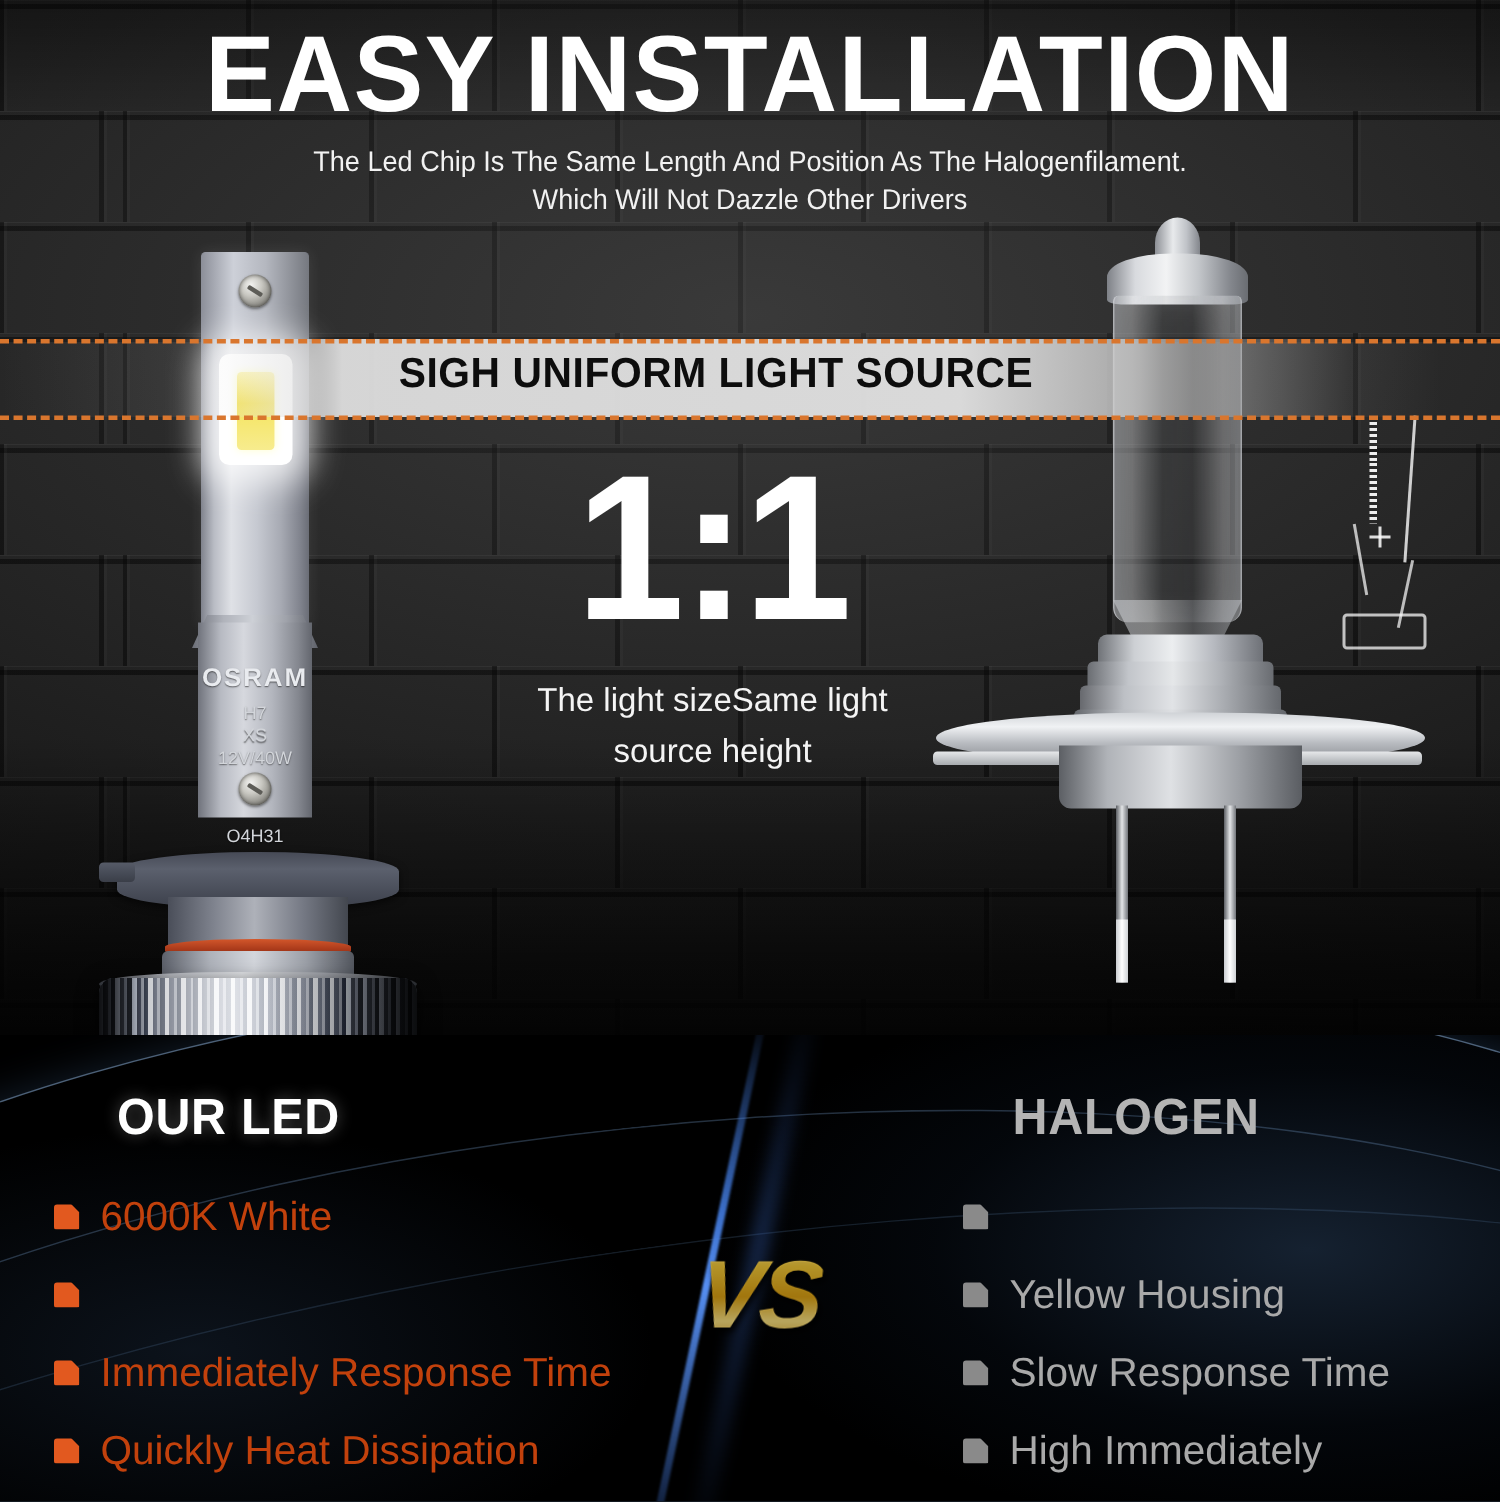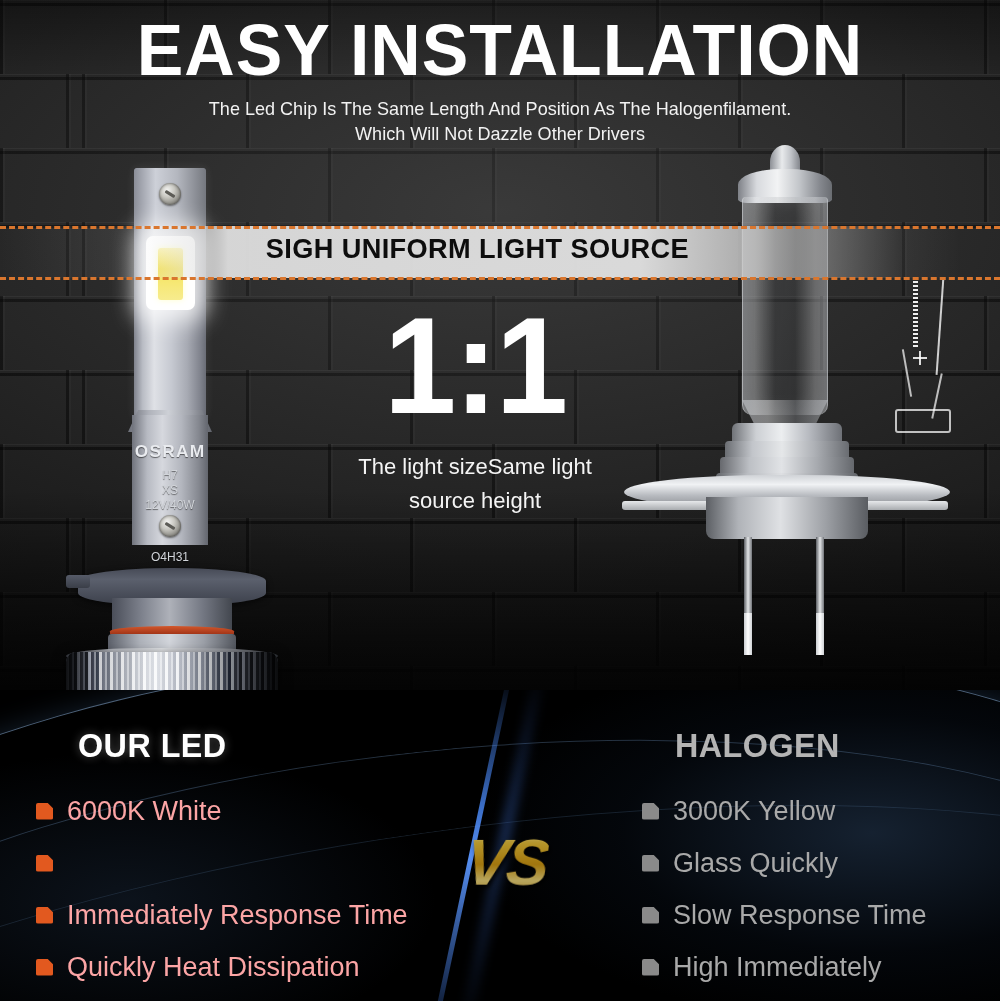--- a/index.html
+++ b/index.html
@@ -404,21 +404,21 @@
 
   .marker {
     width:17px; height:17px; flex:0 0 17px; margin-right:14px;
     clip-path:polygon(0 0, 66% 0, 100% 34%, 100% 100%, 0 100%);
     border-radius:2px;
   }
   .col.left  .marker { background:#e2591f; }
   .col.right .marker { background:#8a8a8a; }
 
   .bullet-text { font-size:27px; line-height:30px; }
-  .col.left  .bullet-text { color:#fca5a5; }
+  .col.left  .bullet-text { color:#c2410c; }
   .col.right .bullet-text { color:#a9a9a9; }
 
   .vs {
     position:absolute; left:466px; top:826px; z-index:20;
     font-size:64px; font-weight:bold; font-style:italic;
     letter-spacing:-2px;
     background:linear-gradient(to bottom,#fdf0b0 0%,#f0c637 24%,#d79d12 52%,#f6dd7e 74%,#c08a0c 100%);
     -webkit-background-clip:text; background-clip:text;
     color:transparent;
     text-shadow:0 0 1px rgba(0,0,0,.25);
@@ -537,25 +537,24 @@
           <div class="bullet-text">Quickly Heat Dissipation</div>
         </div>
       </div>
     </div>
 
     <div class="col right">
       <div class="col-title">HALOGEN</div>
       <div class="bullets">
         <div class="bullet-row">
           <div class="marker"></div>
-          <div class="bullet-text">3000K Yellow</div>
-        </div>
-        <div class="bullet-row">
-          <div class="marker"></div>
-          <div class="bullet-text">Glass Quickly</div>
+        </div>
+        <div class="bullet-row">
+          <div class="marker"></div>
+          <div class="bullet-text">Yellow Housing</div>
         </div>
         <div class="bullet-row">
           <div class="marker"></div>
           <div class="bullet-text">Slow Response Time</div>
         </div>
         <div class="bullet-row">
           <div class="marker"></div>
           <div class="bullet-text">High Immediately</div>
         </div>
       </div>

